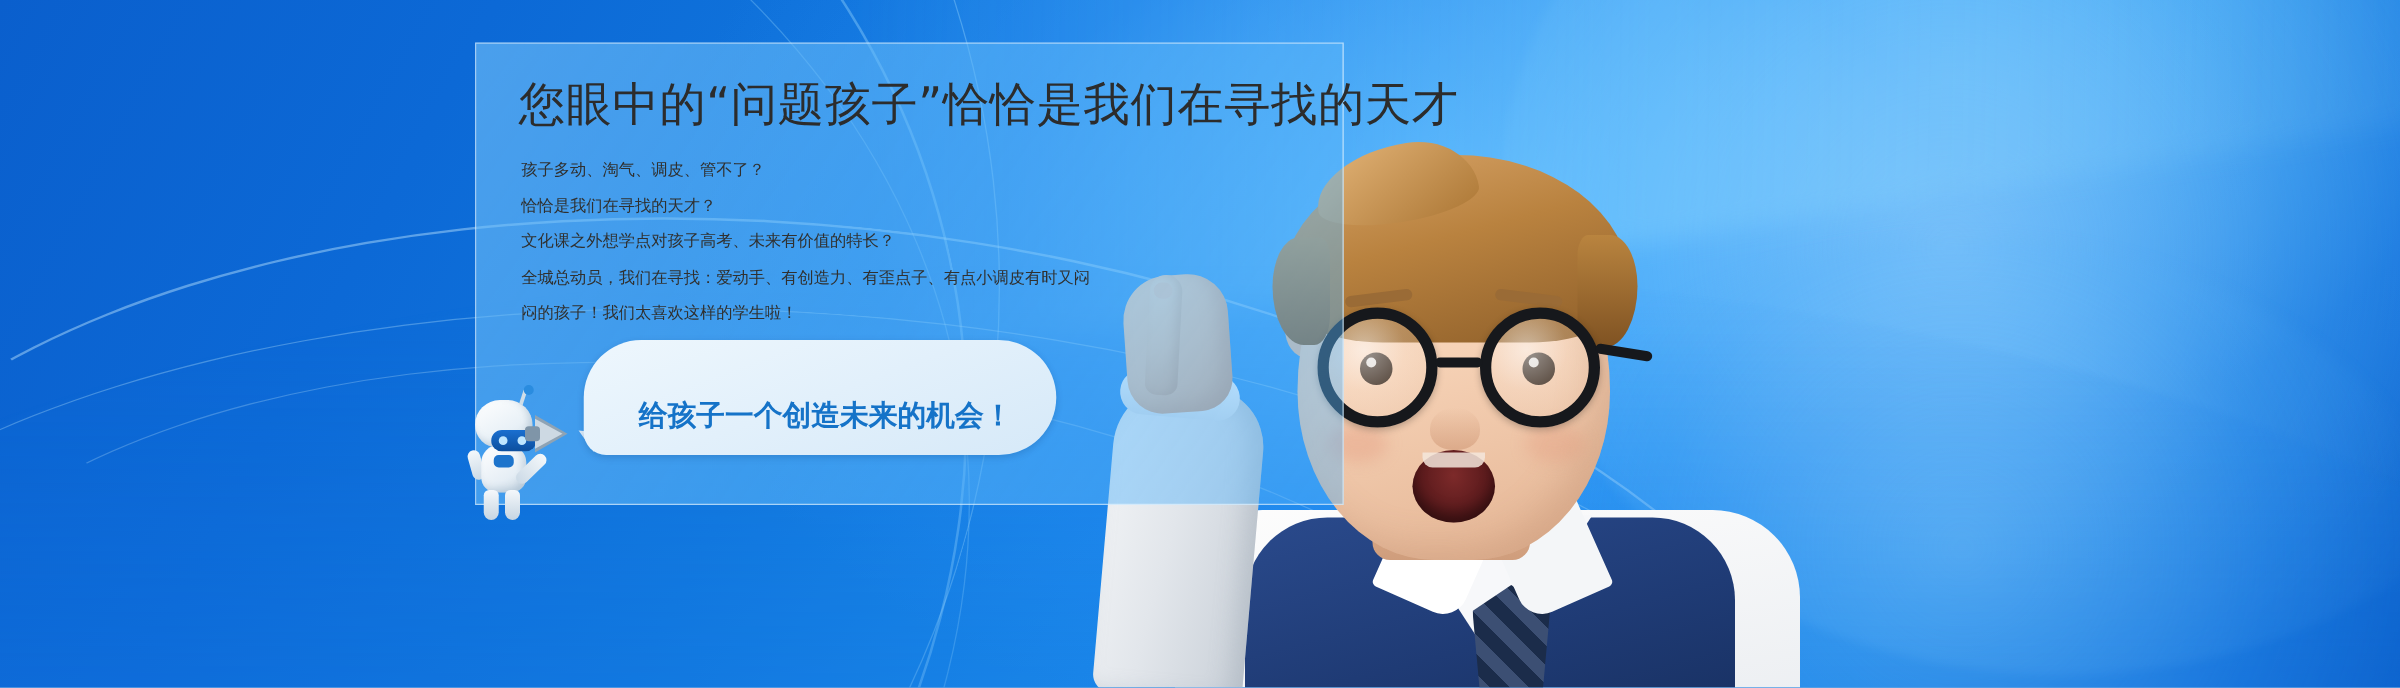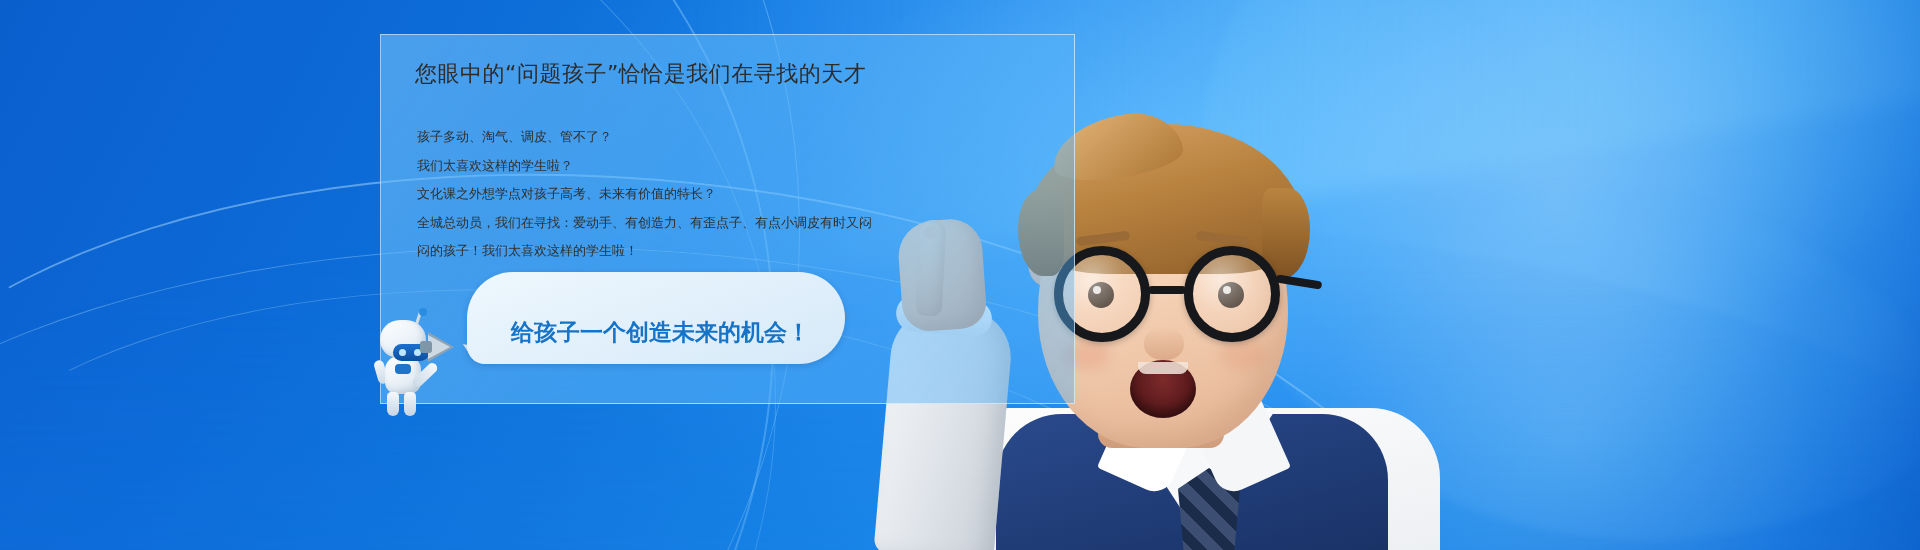--- a/index.html
+++ b/index.html
@@ -93,21 +93,21 @@
 
   
   #panel {
     position:absolute;
     left:380px; top:34px; width:695px; height:370px;
     border:1px solid rgba(255,255,255,0.55);
     background:linear-gradient(125deg, rgba(112,192,250,0.62) 0%, rgba(96,185,250,0.55) 45%, rgba(84,178,250,0.42) 100%);
   }
   #headline {
     position:absolute; left:34px; top:24px;
-    font-size:22px; color:#2c2c2c; letter-spacing:0.5px;
+    font-size:37px; color:#2c2c2c; letter-spacing:0.5px;
     white-space:nowrap;
     font-family:"DejaVu Sans","Liberation Sans",sans-serif;
   }
   #bodylines {
     position:absolute; left:36px; top:88px; width:640px;
   }
   #bodylines .line {
     font-size:13px;
     color:#30302f;
     line-height:28.5px;
@@ -408,21 +408,21 @@
     <div class="cuff"></div>
     <div class="hand"></div>
     <div class="finger"></div>
     <div class="nail"></div>
   </div>
 
   <div id="panel">
     <div id="headline">您眼中的“问题孩子”恰恰是我们在寻找的天才</div>
     <div id="bodylines">
       <div class="line">孩子多动、淘气、调皮、管不了？</div>
-      <div class="line">我们太喜欢这样的学生啦？</div>
+      <div class="line">恰恰是我们在寻找的天才？</div>
       <div class="line">文化课之外想学点对孩子高考、未来有价值的特长？</div>
       <div class="line">全城总动员，我们在寻找：爱动手、有创造力、有歪点子、有点小调皮有时又闷</div>
       <div class="line">闷的孩子！我们太喜欢这样的学生啦！</div>
     </div>
   </div>
 
   <div id="robot">
     <div class="r-arm l"></div>
     <div class="r-body">
       <div class="r-chest"></div>

